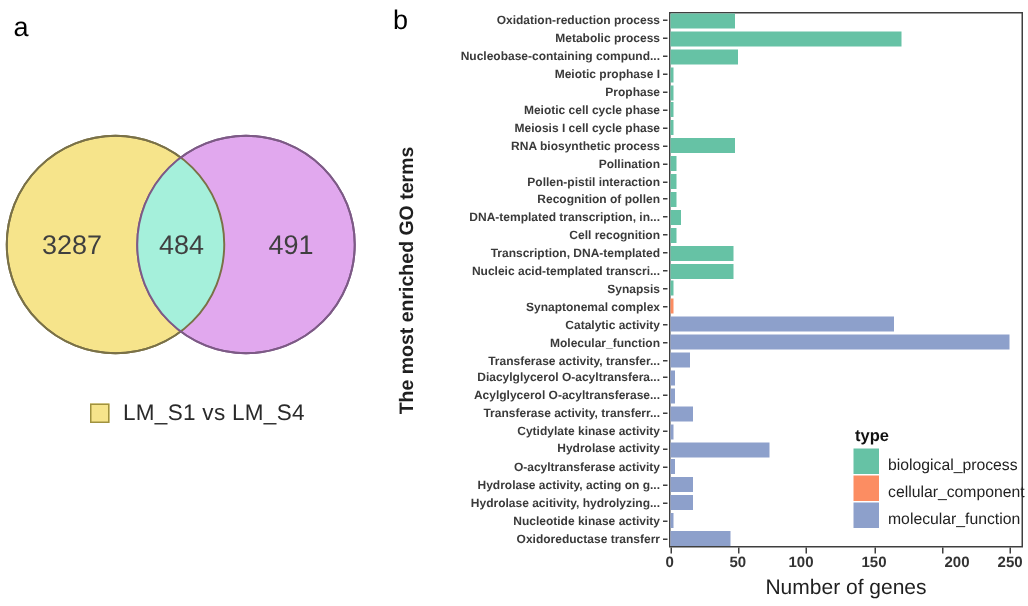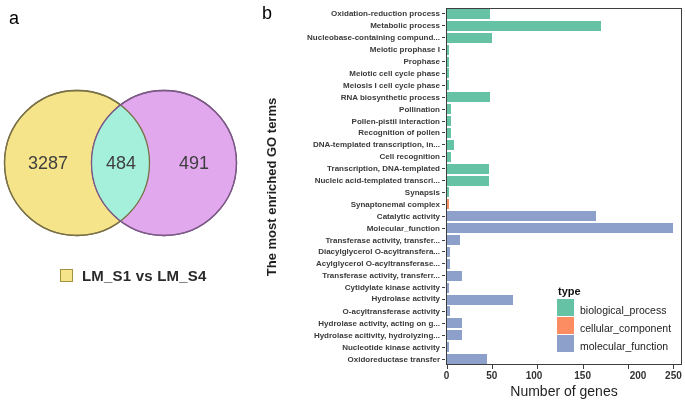--- a/index.html
+++ b/index.html
@@ -8,38 +8,38 @@
   .panel-label{position:absolute;font-size:18px;color:#000;}
   #panel-a-label{left:9px;top:8px;}
   #panel-b-label{left:262px;top:3px;}
 
   
   #venn-svg{position:absolute;left:0;top:85px;}
   .venn-num{font-size:18px;fill:#3f3f3f;font-family:"Liberation Sans",sans-serif;}
   .venn-legend{position:absolute;left:60px;top:267px;}
   .venn-legend-row{display:flex;align-items:center;margin-bottom:10px;}
   .venn-legend-swatch{width:13px;height:13px;margin-right:9px;border:1px solid #888;box-sizing:border-box;}
-  .venn-legend-label{font-size:15px;font-weight:700;color:#2a2a2a;letter-spacing:.2px;}
+  .venn-legend-label{font-size:15px;font-weight:400;color:#2a2a2a;letter-spacing:.2px;}
 
   
   .plot-border{position:absolute;left:446px;top:8px;width:236px;height:357px;
     border:1px solid #3f3f3f;box-sizing:border-box;background:#fff;}
   .bar-label{position:absolute;right:245px;font-size:8px;font-weight:700;color:#3a3a3a;
     white-space:nowrap;line-height:9px;}
   .y-tick{position:absolute;left:442px;width:3px;height:1px;background:#3f3f3f;}
   .bar{position:absolute;height:10px;}
   .x-tick{position:absolute;width:1px;height:4px;background:#3f3f3f;top:365px;}
   .x-tick-label{position:absolute;top:370px;font-size:10px;font-weight:700;color:#333;
     transform:translateX(-50%);}
   .x-title{position:absolute;left:446px;width:236px;top:383px;text-align:center;
     font-size:14px;color:#1f1f1f;}
   .y-title{position:absolute;left:271px;top:187px;transform:translate(-50%,-50%) rotate(-90deg);
     font-size:13px;font-weight:600;color:#1f1f1f;white-space:nowrap;}
 
-  .legend-b{position:absolute;left:557px;top:285px;}
+  .legend-b{position:absolute;left:569px;top:285px;}
   .legend-b-title{font-size:11px;font-weight:700;color:#111;margin:0 0 2px 1px;}
   .legend-b-row{display:flex;align-items:flex-end;margin-bottom:1px;}
   .legend-b-swatch{width:17px;height:17px;margin-right:6px;}
   .legend-b-label{font-size:10.5px;color:#222;}
 </style>
 </head>
 <body>
 
 <div class="figure">
 
@@ -155,21 +155,21 @@
       <div class="bar" style="top: 306.45px; left: 447px; width: 2.72308px; background: rgb(141, 160, 203);"></div>
       <div class="bar-label" style="top: 318.85px;">Hydrolase activity, acting on g...</div>
       <div class="y-tick" style="top: 322.85px;"></div>
       <div class="bar" style="top: 318.35px; left: 447px; width: 14.5231px; background: rgb(141, 160, 203);"></div>
       <div class="bar-label" style="top: 330.75px;">Hydrolase acitivity, hydrolyzing...</div>
       <div class="y-tick" style="top: 334.75px;"></div>
       <div class="bar" style="top: 330.25px; left: 447px; width: 14.5231px; background: rgb(141, 160, 203);"></div>
       <div class="bar-label" style="top: 342.65px;">Nucleotide kinase activity</div>
       <div class="y-tick" style="top: 346.65px;"></div>
       <div class="bar" style="top: 342.15px; left: 447px; width: 1.81538px; background: rgb(141, 160, 203);"></div>
-      <div class="bar-label" style="top: 354.55px;">Oxidoreductase transfer</div>
+      <div class="bar-label" style="top: 354.55px;">Oxidoreductase transferr</div>
       <div class="y-tick" style="top: 358.55px;"></div>
       <div class="bar" style="top: 354.05px; left: 447px; width: 39.9385px; background: rgb(141, 160, 203);"></div>
     </div>
   <div id="x-axis">
       <div class="x-tick" style="left: 446.5px;"></div>
       <div class="x-tick-label" style="left: 446.5px;">0</div>
       <div class="x-tick" style="left: 491.885px;"></div>
       <div class="x-tick-label" style="left: 491.885px;">50</div>
       <div class="x-tick" style="left: 537.269px;"></div>
       <div class="x-tick-label" style="left: 534px; text-align: center;">100</div>

